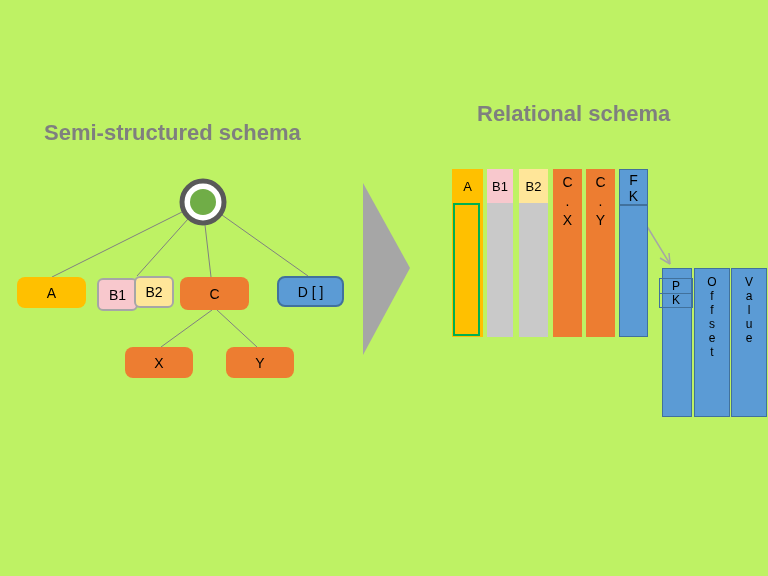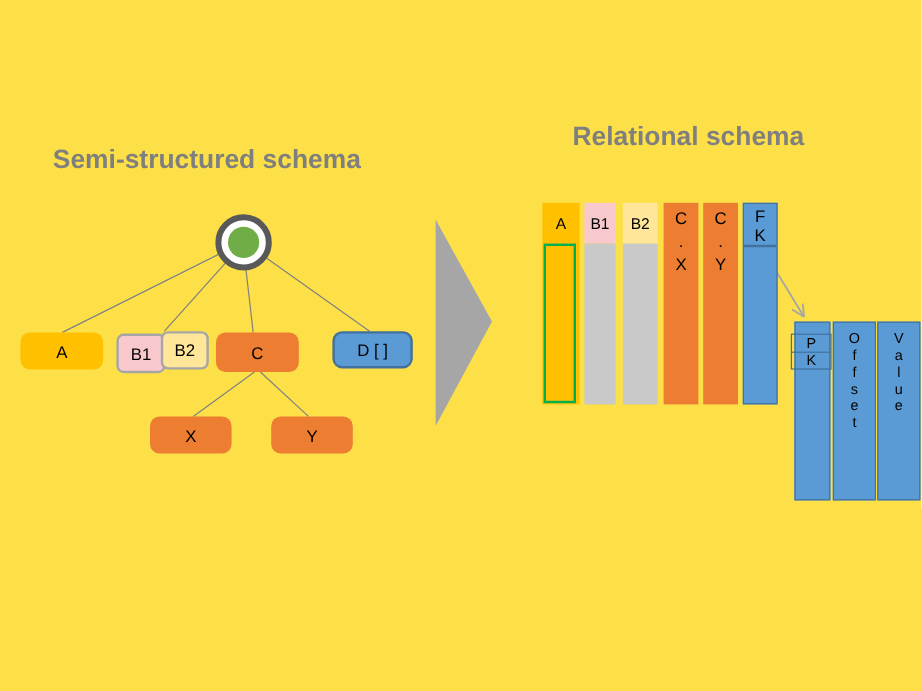--- a/index.html
+++ b/index.html
@@ -1,16 +1,16 @@
 <!DOCTYPE html>
 <html><head>
 <meta charset="utf-8">
 <style>
   html,body{margin:0;padding:0;background:#fff;}
-  #canvas{position:relative;width:768px;height:576px;background:#fde047;overflow:hidden;
+  #canvas{position:relative;width:768px;height:576px;background:#bef264;overflow:hidden;
           font-family:"Liberation Sans",sans-serif;}
   .title{position:absolute;font-weight:bold;font-size:22px;color:#7f7f7f;white-space:nowrap;}
   #title-left{left:44px;top:120px;}
   #title-right{left:477px;top:101px;}
 
   svg.overlay{position:absolute;left:0;top:0;pointer-events:none;}
 
   
   .node{position:absolute;display:flex;align-items:center;justify-content:center;
         font-size:14px;color:#000;border-radius:8px;box-sizing:border-box;}

